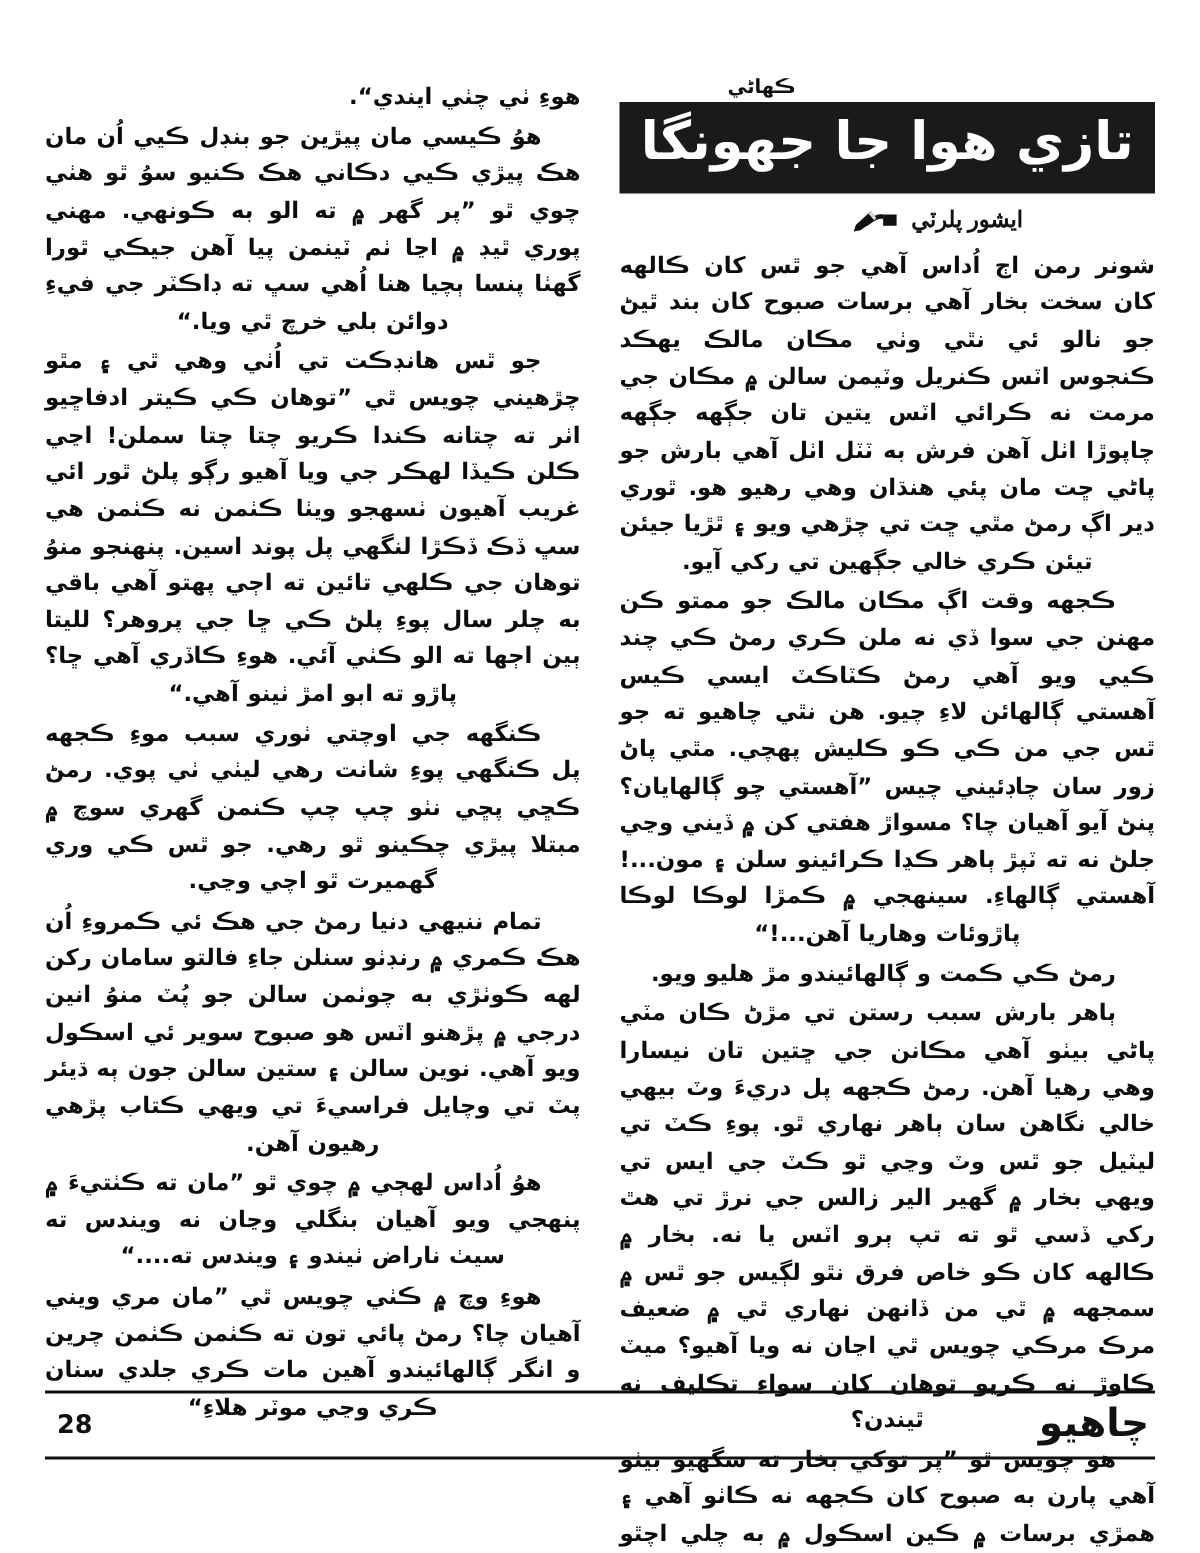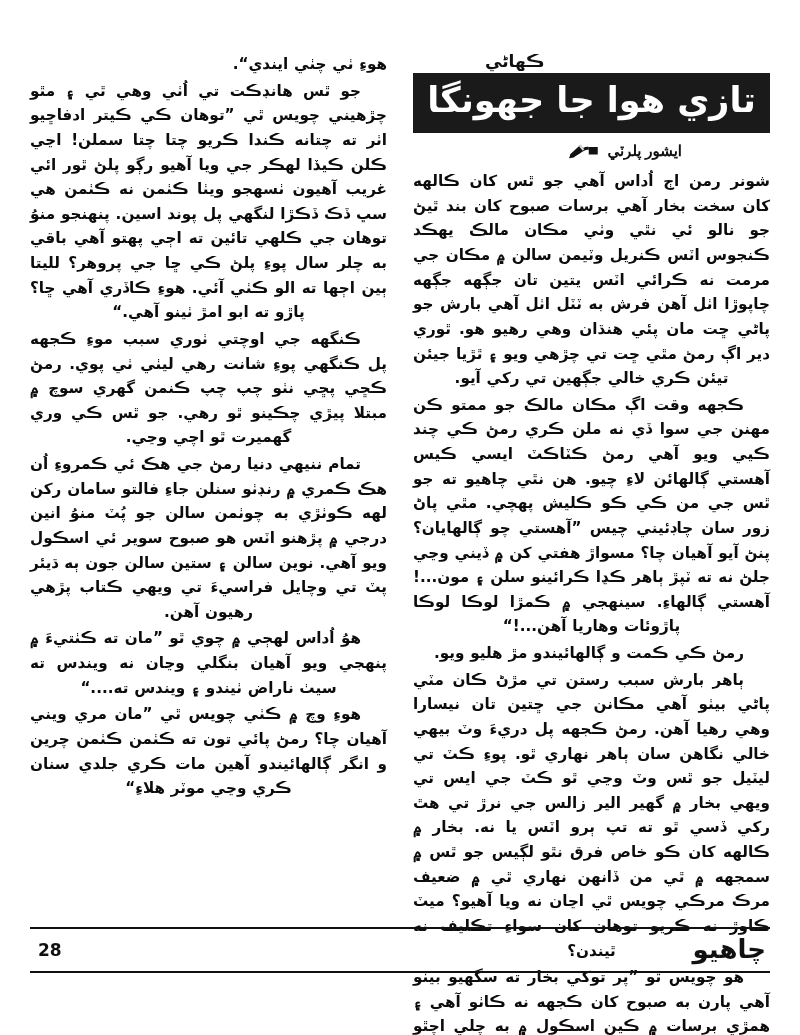--- a/index.html
+++ b/index.html
@@ -36,21 +36,21 @@
   .col {
     flex: 1 1 0;
     min-width: 0;
     position: relative;
   }
 
   
   .kicker {
     text-align: left;
     padding-left: 72px;
-    font-size: 17px;
+    font-size: 13px;
     font-weight: bold;
     line-height: 1.1;
     color: #111111;
     direction: rtl;
     margin-bottom: 2px;
   }
 
   
   .title-banner {
     background: #1a1a1a;
@@ -175,20 +175,21 @@
       <p class="para no-indent">شونر رمن اڄ اُداس آهي جو ٿس کان ڪالهه کان سخت بخار آهي برسات صبوح کان بند ٿيڻ جو نالو ئي نٿي وٺي مڪان مالڪ يهڪد ڪنجوس اٽس ڪنريل وٽيمن سالن ۾ مڪان جي مرمت نه ڪرائي اٽس يتين تان جڳهه جڳهه چاپوڙا اٺل آهن فرش به ٽٽل اٺل آهي بارش جو پاڻي ڇت مان پئي هنڌان وهي رهيو هو. ٿوري دير اڳ رمڻ مٿي ڇت تي چڙهي ويو ۽ ٿڙيا جيئن تيئن ڪري خالي جڳهين تي رکي آيو.</p>
       <p class="para">ڪجهه وقت اڳ مڪان مالڪ جو ممتو ڪن مهنن جي سوا ڏي نه ملن ڪري رمڻ ڪي چند ڪيي ويو آهي رمڻ ڪٽاڪٽ ايسي ڪيس آهستي ڳالهائن لاءِ چيو. هن نٿي چاهيو ته جو ٿس جي من ڪي ڪو ڪليش پهچي. مٿي پاڻ زور سان چاڊئيني چيس ”آهستي چو ڳالهايان؟ پنڻ آيو آهيان چا؟ مسواڙ هفتي کن ۾ ڏيني وڃي جلڻ نه ته ٽپڙ ٻاهر ڪڍا ڪرائينو سلن ۽ مون...! آهستي ڳالهاءِ. سينهجي ۾ ڪمڙا لوڪا لوڪا پاڙوئات وهاريا آهن...!“</p>
       <p class="para tail-right">رمڻ ڪي ڪمت و ڳالهائيندو مڙ هليو ويو.</p>
       <p class="para">ٻاهر بارش سبب رستن تي مڙڻ ڪان مٽي پاڻي بيٺو آهي مڪانن جي ڇتين تان نيسارا وهي رهيا آهن. رمڻ ڪجهه پل دريءَ وٽ بيهي خالي نگاهن سان ٻاهر نهاري ٿو. پوءِ ڪٽ تي ليٽيل جو ٿس وٽ وڃي ٿو ڪٽ جي ايس تي ويهي بخار ۾ گهير الير زالس جي نرڙ تي هٿ رکي ڏسي ٿو ته تپ ٻرو اٽس يا نه. بخار ۾ ڪالهه کان ڪو خاص فرق نٿو لڳيس جو ٿس ۾ سمجهه ۾ ٿي من ڏانهن نهاري ٿي ۾ ضعيف مرڪ مرڪي چويس ٿي اڃان نه ويا آهيو؟ ميٽ ڪاوڙ نه ڪريو توهان کان سواءِ تڪليف نه ٿيندن؟</p>
       <p class="para">هو چويس ٿو ”پر توکي بخار ته سگهيو بيٺو آهي پارن به صبوح کان ڪجهه نه ڪاٺو آهي ۽ همڙي برسات ۾ ڪين اسڪول ۾ به چلي اچٿو پوندو“.</p>
 
     </div>
 
     <div class="col">
       <p class="para no-indent tail-right">هوءِ ٺي چٺي ايندي“.</p>
+      <p class="para">هوُ ڪيسي مان پيڙين جو بنڊل ڪيي اُن مان هڪ پيڙي ڪيي دڪاني هڪ ڪنيو سوُ ٿو هٺي چوي ٿو ”پر گهر ۾ ته الو به ڪونهي. مهني پوري ٿيڊ ۾ اڃا ٺم ٽينمن پيا آهن جيڪي ٿورا گهٺا پنسا ٻچيا هنا اُهي سڀ ته ڊاڪٽر جي فيءِ دوائن بلي خرچ ٿي ويا.“</p>
       <p class="para">جو ٿس هانڊڪت تي اُٺي وهي ٿي ۽ مٿو چڙهيني چويس ٿي ”توهان ڪي ڪيتر ادفاڇيو اٺر ته چتانه ڪندا ڪريو چتا چتا سملن! اڃي ڪلن ڪيڏا لهڪر جي ويا آهيو رڳو پلڻ ٿور ائي غريب آهيون ٺسهجو ويٺا ڪٺمن نه ڪٺمن هي سڀ ڏڪ ڏڪڙا لنگهي پل پوند اسين. پنهنجو منوُ توهان جي ڪلهي تائين ته اڄي پهتو آهي باقي به چلر سال پوءِ پلڻ ڪي ڇا جي پروهر؟ لليتا ٻين اڄها ته الو ڪٺي آئي. هوءِ ڪاڏري آهي ڇا؟ پاڙو ته ابو امڙ ٺينو آهي.“</p>
       <p class="para">ڪنگهه جي اوچتي ٺوري سبب موءِ ڪجهه پل ڪنگهي پوءِ شانت رهي ليٺي ٺي پوي. رمڻ ڪڇي پڇي نٺو چپ چپ ڪنمن گهري سوچ ۾ مبتلا پيڙي چڪينو ٿو رهي. جو ٿس ڪي وري گهميرت ٿو اچي وڃي.</p>
       <p class="para">تمام ننيهي دنيا رمڻ جي هڪ ئي ڪمروءِ اُن هڪ ڪمري ۾ رنڊٺو سنلن جاءِ فالتو سامان رکن لهه ڪوٺڙي به چوٺمن سالن جو پُٽ منوُ انين درجي ۾ پڙهنو اٽس هو صبوح سوير ئي اسڪول ويو آهي. نوين سالن ۽ ستين سالن جون ٻه ڌيئر پٽ تي وچايل فراسيءَ تي ويهي ڪتاب پڙهي رهيون آهن.</p>
       <p class="para">هوُ اُداس لهڄي ۾ چوي ٿو ”مان ته ڪٺتيءَ ۾ پنهجي ويو آهيان بنگلي وڃان نه ويندس ته سيٺ ناراض ٺيندو ۽ ويندس ته....“</p>
       <p class="para">هوءِ وچ ۾ ڪٺي چويس ٿي ”مان مري ويني آهيان چا؟ رمڻ پائي تون ته ڪٺمن ڪٺمن چرين و انگر ڳالهائيندو آهين مات ڪري جلدي سنان ڪري وڃي موٽر هلاءِ“</p>
 
     </div>
 
   </div>
 

